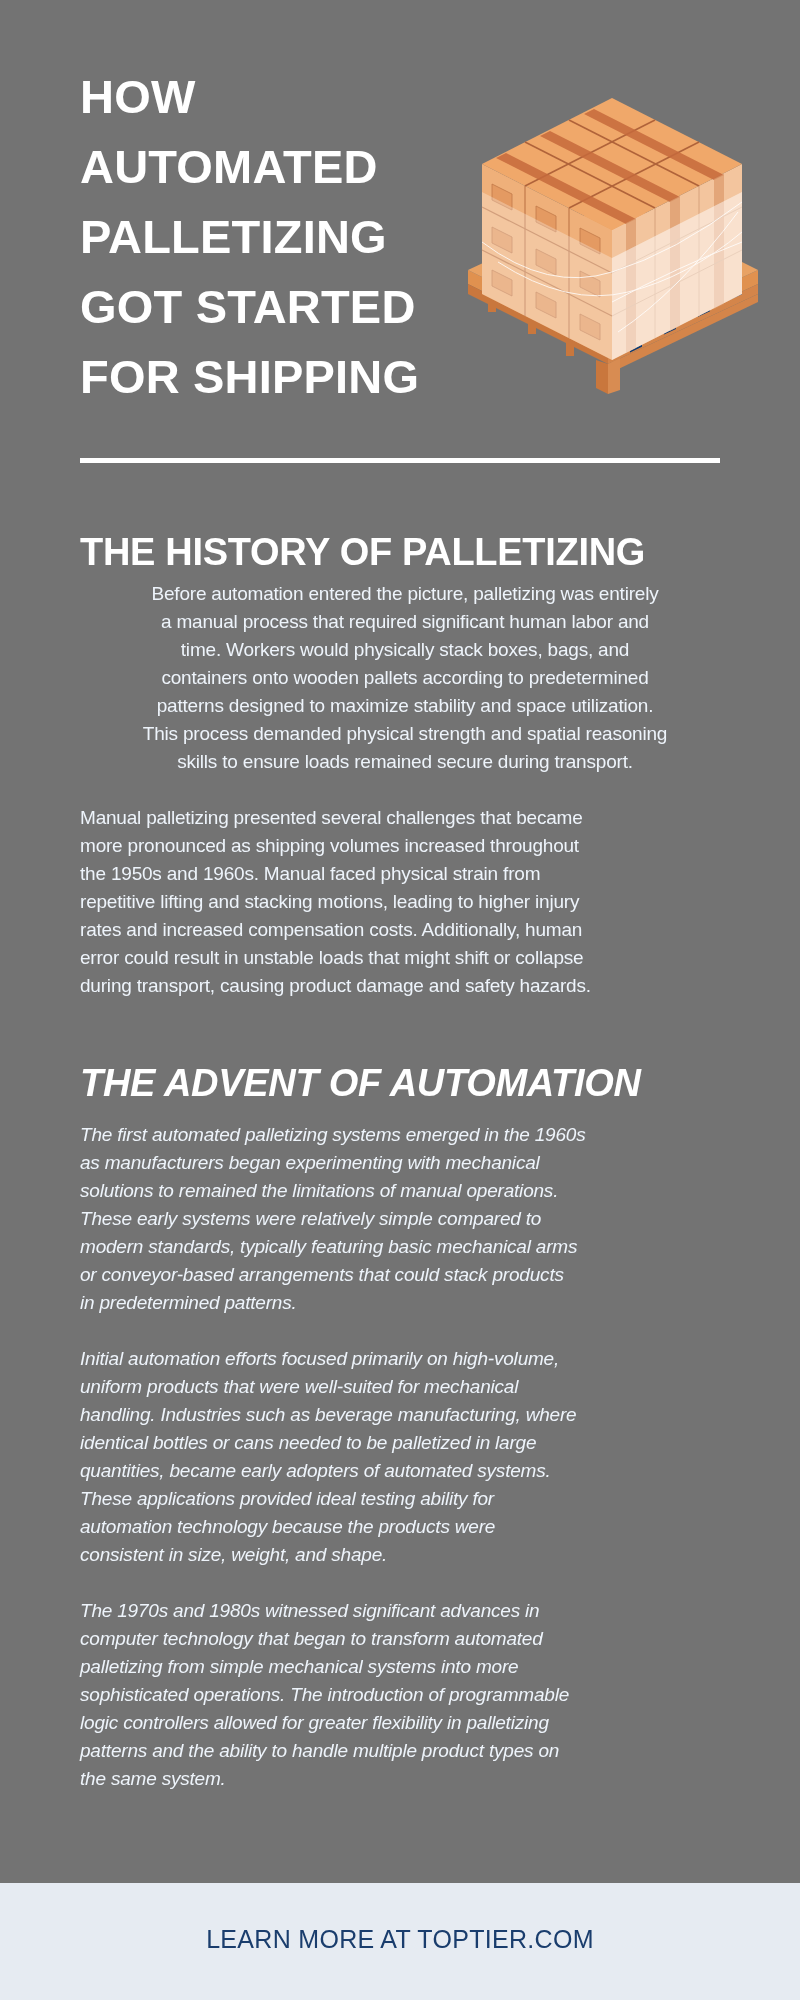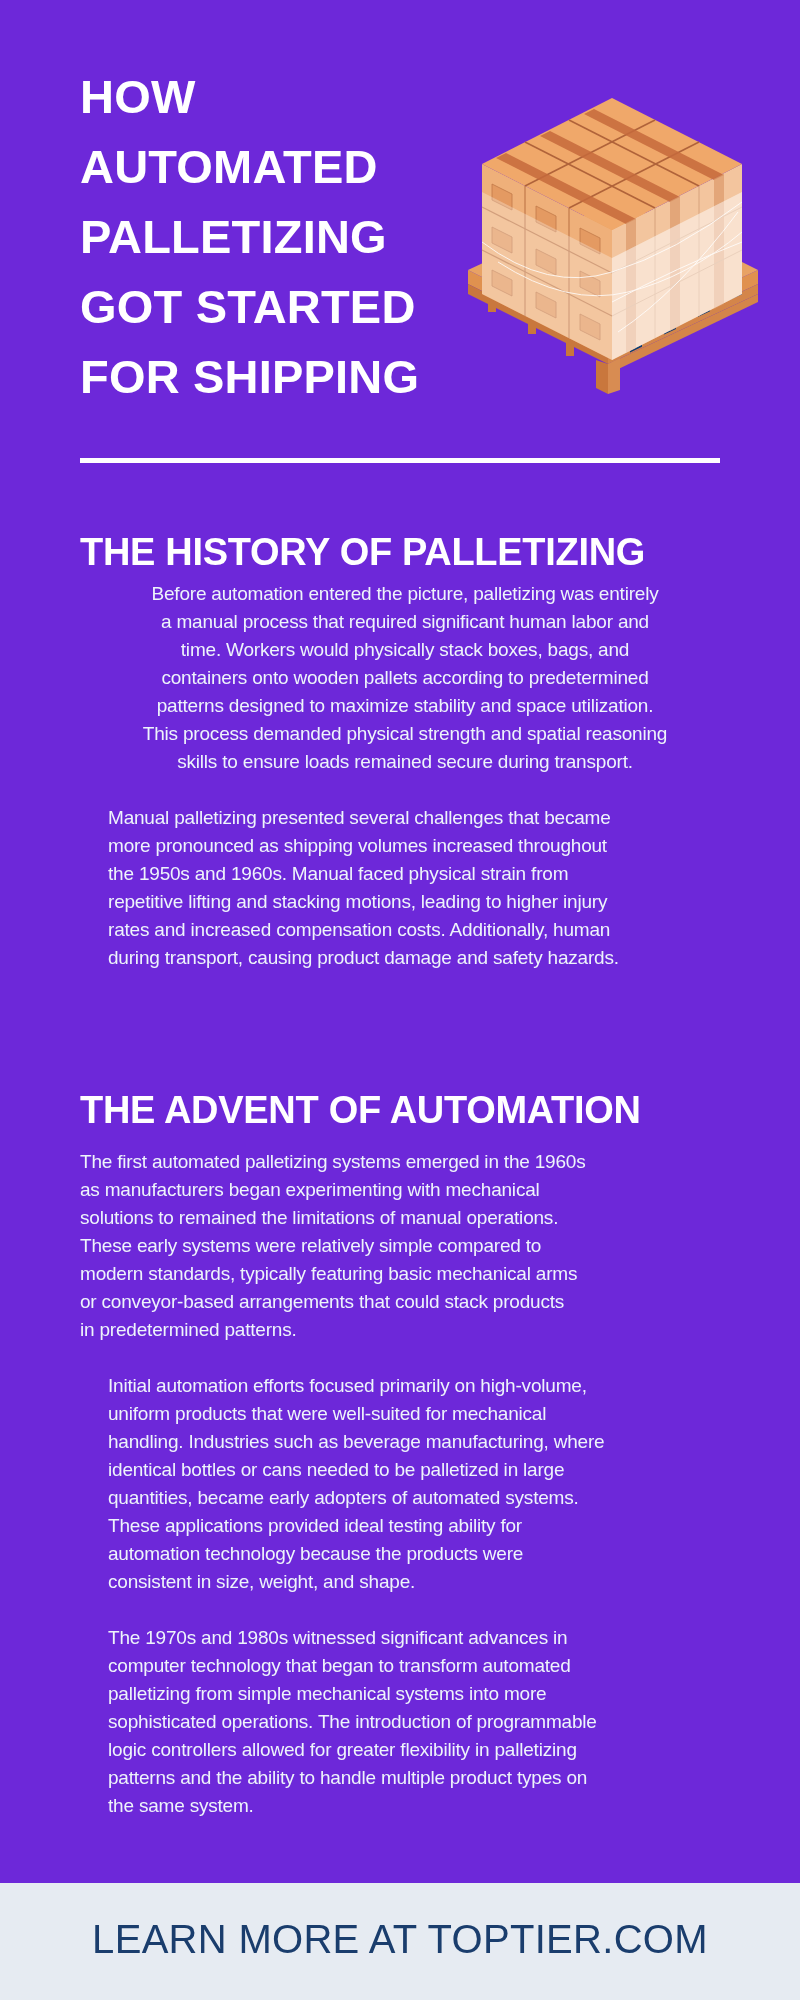--- a/index.html
+++ b/index.html
@@ -4,21 +4,21 @@
   <style>
     * { margin: 0; padding: 0; box-sizing: border-box; }
     html, body { width: 800px; height: 2000px; overflow: hidden; }
     body {
       background: #0b3a73;
       font-family: "Liberation Sans", sans-serif;
       position: relative;
     }
     .main {
       position: absolute; left: 0; top: 0; width: 800px; height: 1883px;
-      background: #6d28d9;
+      background: #737373;
     }
     .hero-title {
       position: absolute; left: 80px; top: 62px; width: 380px;
       color: #ffffff;
       font-family: "Liberation Sans", sans-serif;
       font-weight: bold;
       font-size: 47px;
       line-height: 70px;
       letter-spacing: 0.2px;
       text-transform: uppercase;
@@ -43,34 +43,34 @@
       text-transform: uppercase;
     }
     .section p {
       color: #eef4fb;
       font-family: "Liberation Sans", sans-serif;
       font-size: 19px;
       line-height: 28px;
       letter-spacing: -0.2px;
     }
     .section p .ln { display: block; white-space: nowrap; }
-    .section p + p { margin-top: 28px; margin-left: 28px; }
+    .section p + p { margin-top: 28px; }
     .s1 { top: 530px; }
     .s1 p.first { margin-top: 6px; text-align: center; }
-    .s2 { top: 1088px; }
+    .s2 { top: 1061px; font-style: italic; }
     .s2 p.first { margin-top: 16px; }
     .footer {
       position: absolute; left: 0; top: 1883px; width: 800px; height: 117px;
       background: #e6ebf2;
       display: flex; align-items: center; justify-content: center;
     }
     .footer-cta {
       color: #1a3d6d;
       font-family: "Liberation Sans", sans-serif;
-      font-size: 40px;
+      font-size: 25px;
       letter-spacing: 0.3px;
       text-decoration: none;
       text-transform: uppercase;
       margin-top: -4px;
     }
   </style>
 </head>
 <body>
 
 <div class="main">
@@ -176,20 +176,21 @@
       <span class="ln">patterns designed to maximize stability and space utilization.</span>
       <span class="ln">This process demanded physical strength and spatial reasoning</span>
       <span class="ln">skills to ensure loads remained secure during transport.</span>
     </p>
     <p>
       <span class="ln">Manual palletizing presented several challenges that became</span>
       <span class="ln">more pronounced as shipping volumes increased throughout</span>
       <span class="ln">the 1950s and 1960s. Manual faced physical strain from</span>
       <span class="ln">repetitive lifting and stacking motions, leading to higher injury</span>
       <span class="ln">rates and increased compensation costs. Additionally, human</span>
+      <span class="ln">error could result in unstable loads that might shift or collapse</span>
       <span class="ln">during transport, causing product damage and safety hazards.</span>
     </p>
   </section>
 
   <section class="section s2">
     <h2>THE ADVENT OF AUTOMATION</h2>
     <p class="first">
       <span class="ln">The first automated palletizing systems emerged in the 1960s</span>
       <span class="ln">as manufacturers began experimenting with mechanical</span>
       <span class="ln">solutions to remained the limitations of manual operations.</span>

